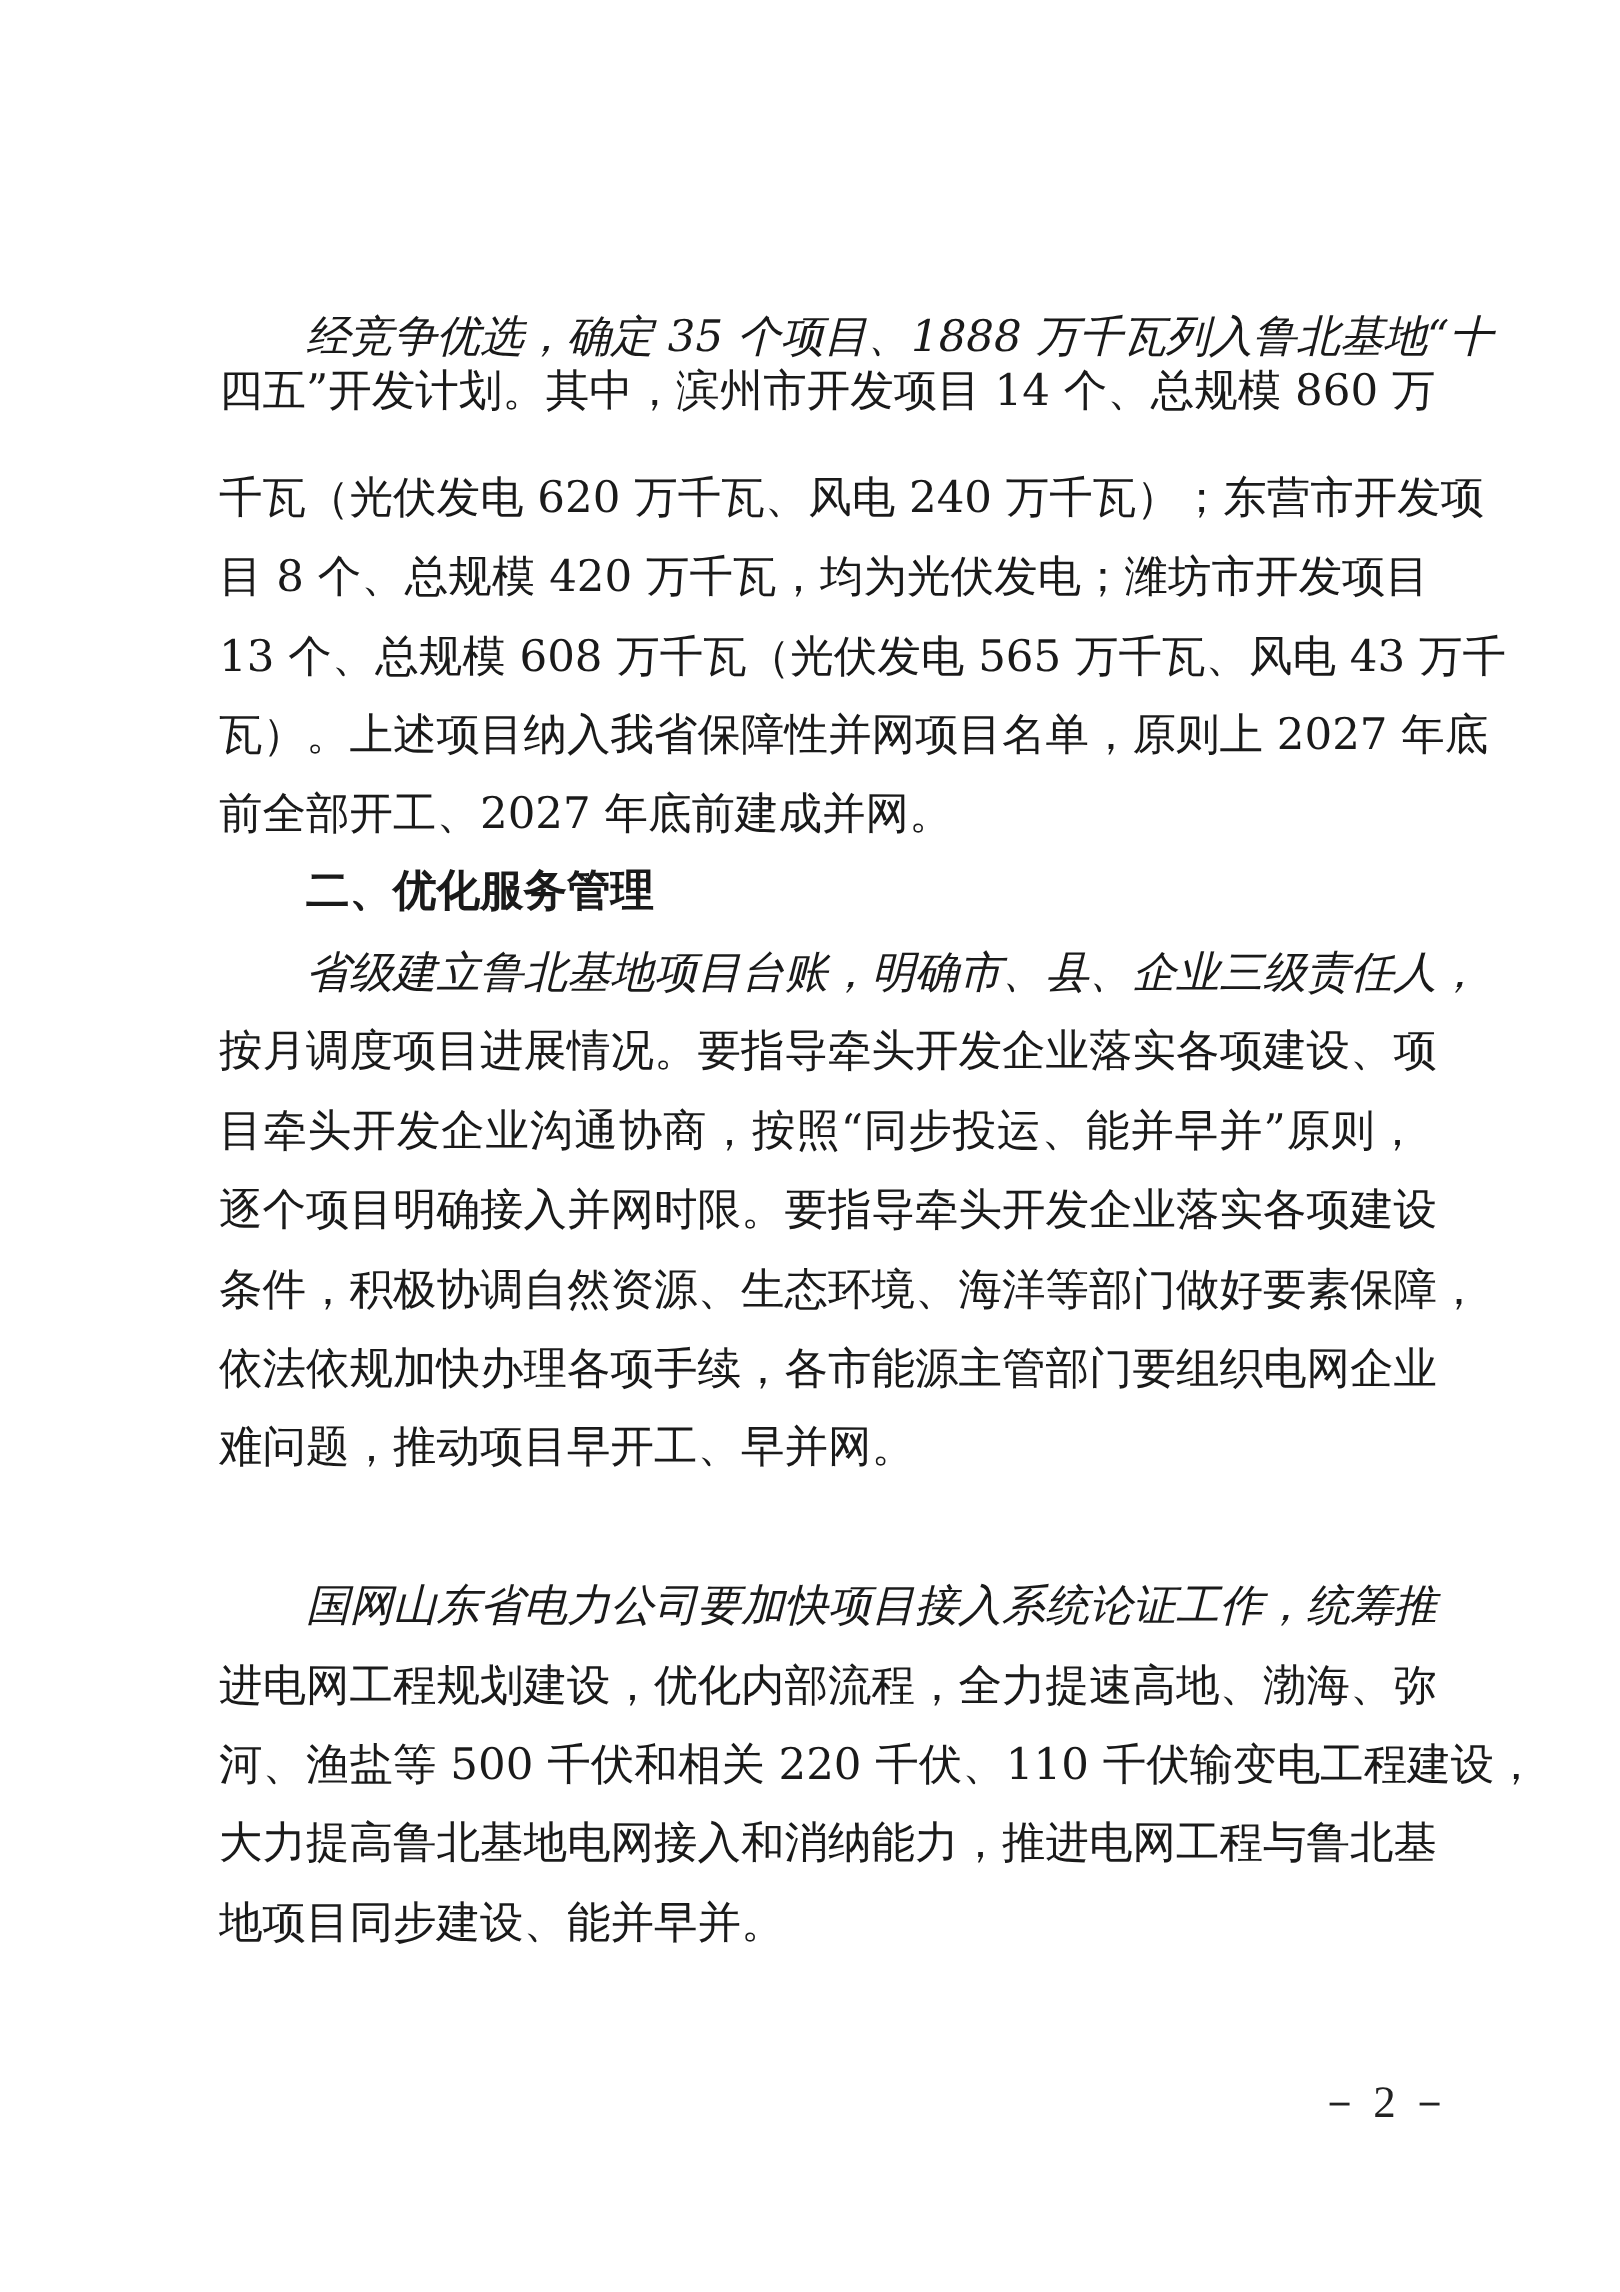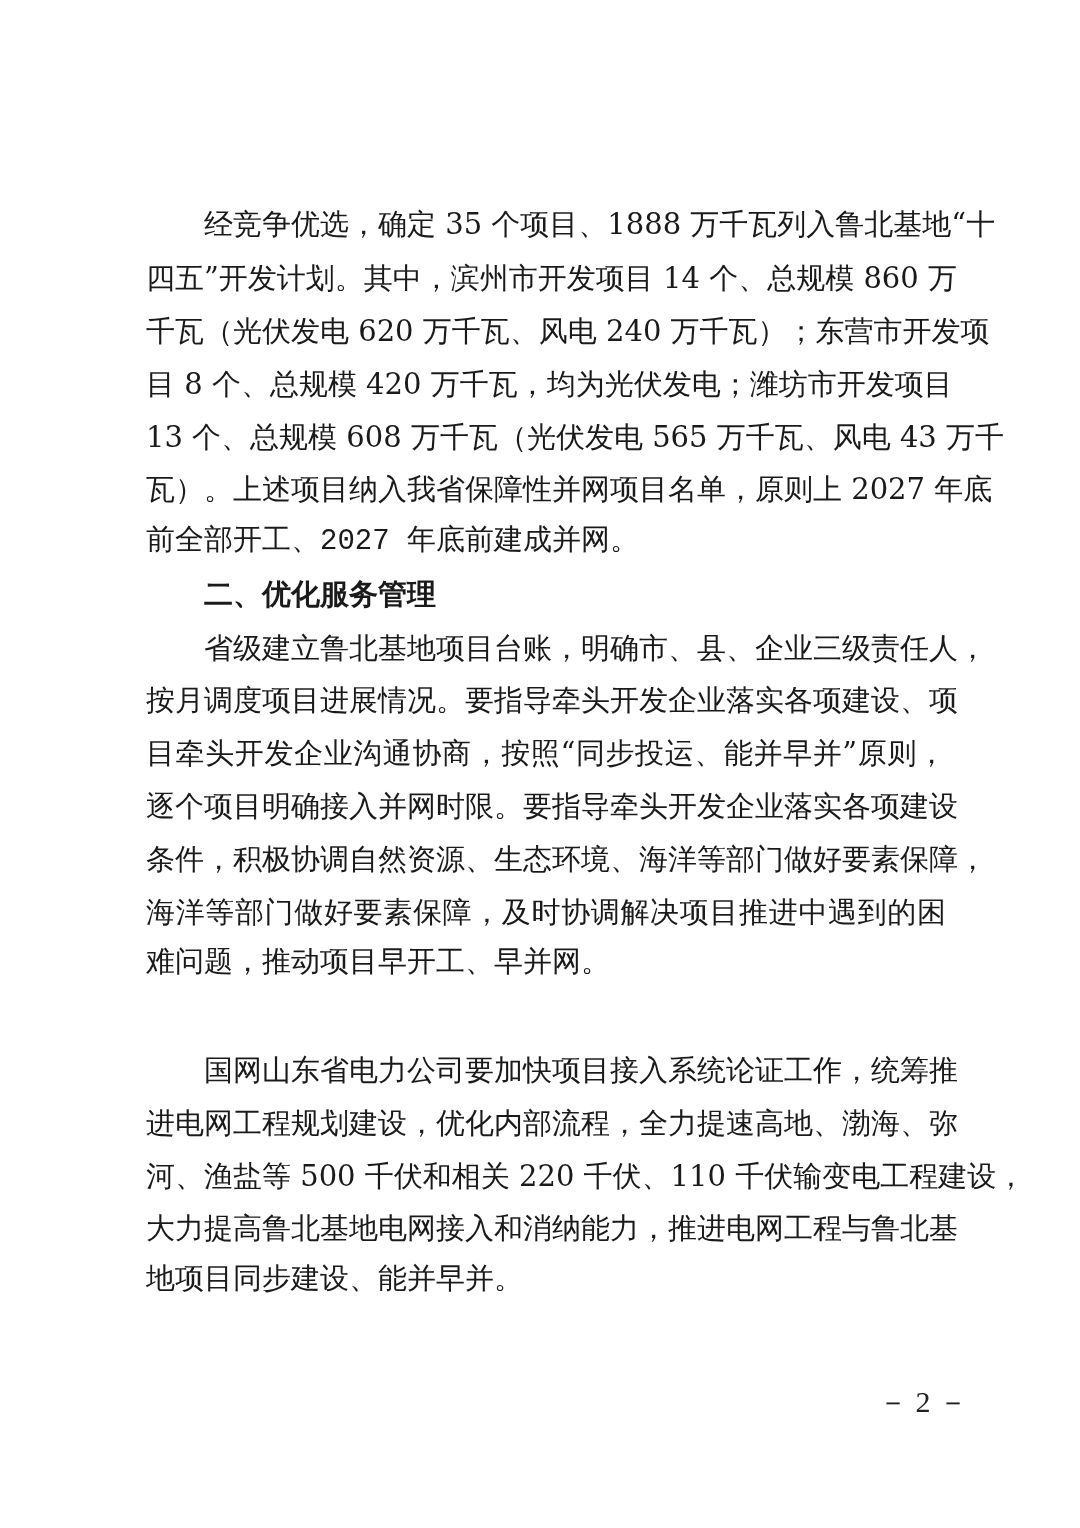--- a/index.html
+++ b/index.html
@@ -16,22 +16,22 @@
     position: absolute;
     left: 146px;
     width: 800px;
     font-size: 29px;
     line-height: 40px;
     white-space: nowrap;
     text-align: justify;
     text-align-last: justify;
     letter-spacing: 0px;
   }
-  .line.indent { left: 204px; width: 742px; }
-  .line.last { text-align-last: left; font-family: Liberation Mono, monospace; }
+  .line.indent { left: 204px; width: 742px; font-style: italic; }
+  .line.last { text-align-last: left; }
   .heading {
     position: absolute;
     left: 204px;
     font-family: Liberation Sans, sans-serif;
     font-weight: bold;
     font-size: 29px;
     line-height: 40px;
     white-space: nowrap;
     text-align: right;
   }
@@ -46,36 +46,36 @@
     color: #222;
   }
 </style>
 </head>
 <body>
 
 <div class="page">
 
   <div>
     <div class="line indent" style="top:204px">经竞争优选，确定 35 个项目、1888 万千瓦列入鲁北基地“十</div>
-    <div class="line" style="top:258px">四五”开发计划。其中，滨州市开发项目 14 个、总规模 860 万</div>
+    <div class="line" style="top:240px">四五”开发计划。其中，滨州市开发项目 14 个、总规模 860 万</div>
     <div class="line" style="top:311px">千瓦（光伏发电 620 万千瓦、风电 240 万千瓦）；东营市开发项</div>
     <div class="line" style="top:364px">目 8 个、总规模 420 万千瓦，均为光伏发电；潍坊市开发项目</div>
     <div class="line" style="top:417px">13 个、总规模 608 万千瓦（光伏发电 565 万千瓦、风电 43 万千</div>
     <div class="line" style="top:469px">瓦）。上述项目纳入我省保障性并网项目名单，原则上 2027 年底</div>
     <div class="line last" style="top:522px">前全部开工、2027 年底前建成并网。</div>
   </div>
 
   <div class="heading" style="top:574px">二、优化服务管理</div>
   <div>
     <div class="line indent" style="top:628px">省级建立鲁北基地项目台账，明确市、县、企业三级责任人，</div>
     <div class="line" style="top:680px">按月调度项目进展情况。要指导牵头开发企业落实各项建设、项</div>
     <div class="line" style="top:733px">目牵头开发企业沟通协商，按照“同步投运、能并早并”原则，</div>
     <div class="line" style="top:786px">逐个项目明确接入并网时限。要指导牵头开发企业落实各项建设</div>
     <div class="line" style="top:839px">条件，积极协调自然资源、生态环境、海洋等部门做好要素保障，</div>
-    <div class="line" style="top:892px">海洋等部门做好要素保障，及时协调解决项目推进中遇到的困</div>
+    <div class="line" style="top:892px">依法依规加快办理各项手续，各市能源主管部门要组织电网企业</div>
     <div class="line last" style="top:944px">难问题，推动项目早开工、早并网。</div>
   </div>
 
   <div>
     <div class="line indent" style="top:1050px">国网山东省电力公司要加快项目接入系统论证工作，统筹推</div>
     <div class="line" style="top:1103px">进电网工程规划建设，优化内部流程，全力提速高地、渤海、弥</div>
     <div class="line" style="top:1156px">河、渔盐等 500 千伏和相关 220 千伏、110 千伏输变电工程建设，</div>
     <div class="line" style="top:1208px">大力提高鲁北基地电网接入和消纳能力，推进电网工程与鲁北基</div>
     <div class="line last" style="top:1261px">地项目同步建设、能并早并。</div>
   </div>

